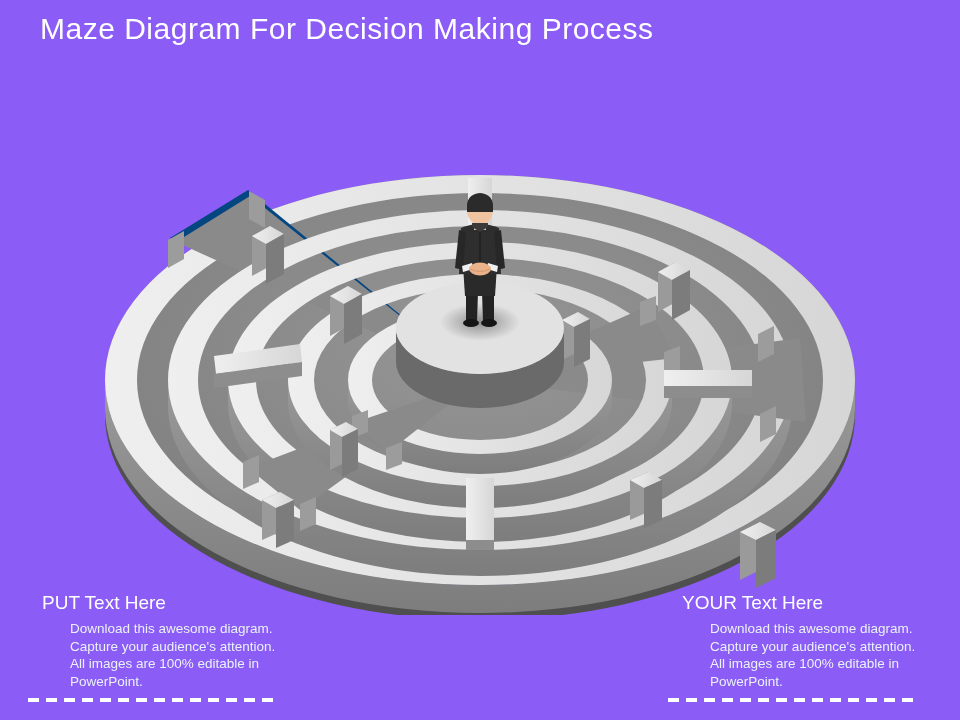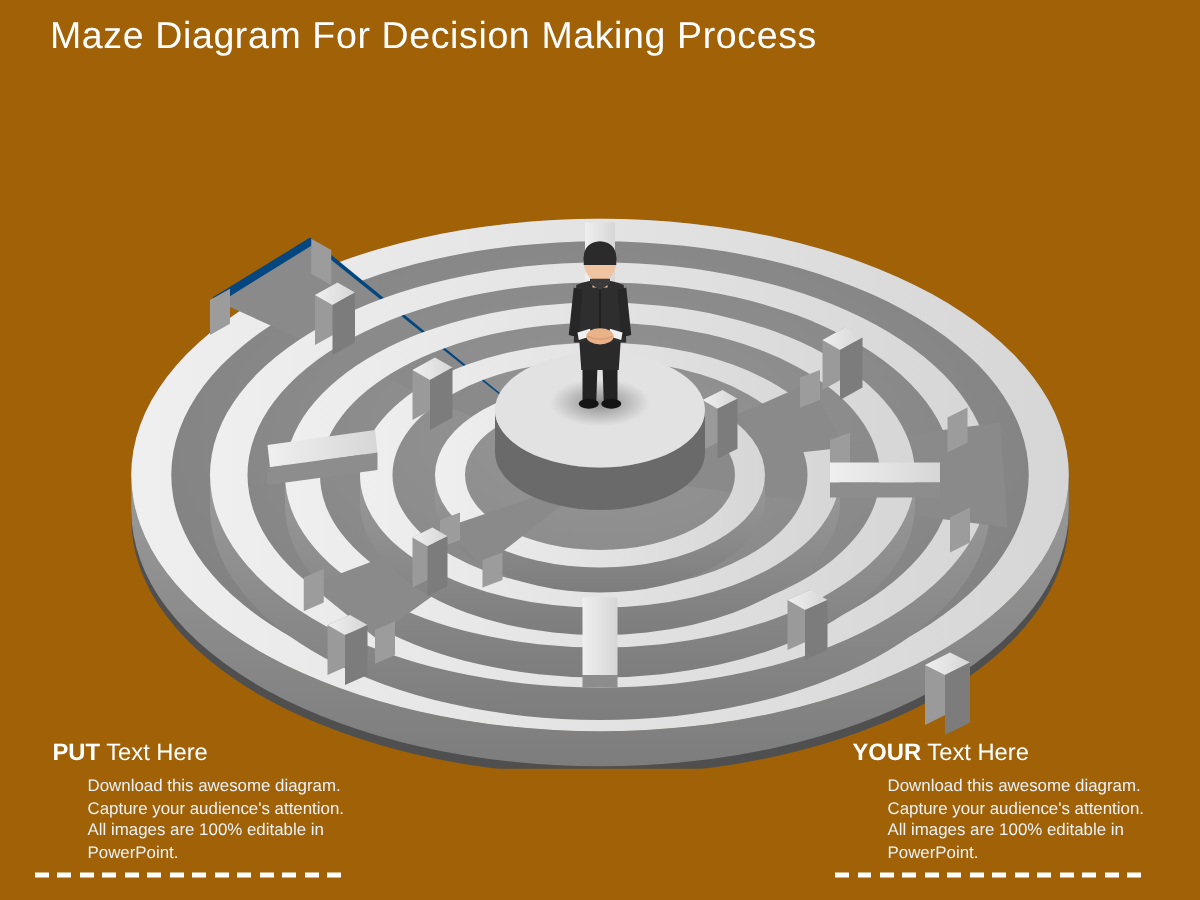--- a/index.html
+++ b/index.html
@@ -4,21 +4,21 @@
 <style>
   html, body {
     margin: 0;
     padding: 0;
     background: #083a68;
   }
   #slide {
     position: relative;
     width: 960px;
     height: 720px;
-    background: #a16207;
+    background: #8b5cf6;
     overflow: hidden;
     font-family: "Liberation Sans", sans-serif;
   }
   #title {
     position: absolute;
     left: 40px;
     top: 12px;
     font-size: 30px;
     letter-spacing: 0.5px;
     color: #ffffff;
@@ -36,21 +36,21 @@
   .caption-block { position: absolute; width: 330px; }
   #caption-left  { left: 28px;  top: 592px; }
   #caption-right { left: 668px; top: 592px; }
 
   .caption-head {
     font-size: 19px;
     color: #ffffff;
     margin: 0 0 6px 14px;
     white-space: nowrap;
   }
-  .caption-head .strong { font-weight: bold; }
+  .caption-head .strong { font-weight: normal; }
   .caption-body {
     font-size: 13.5px;
     line-height: 17.5px;
     color: #eaf2f8;
     margin: 0 0 0 14px;
   }
   .caption-body div { white-space: nowrap; margin-left: 28px; }
 
   .dash-rule {
     position: absolute;

